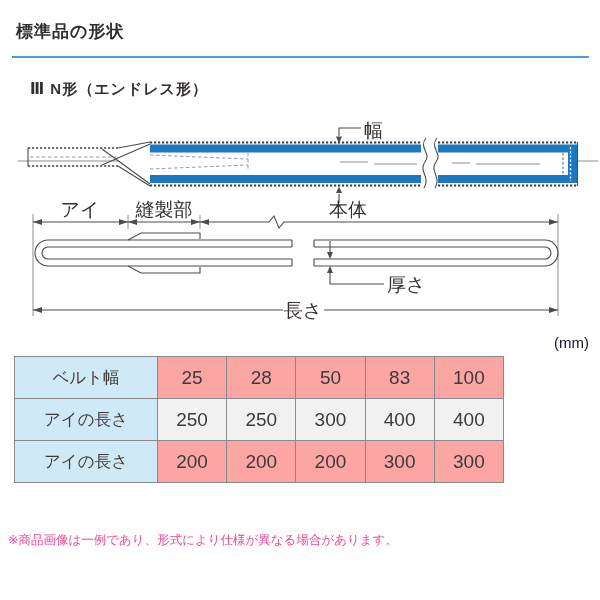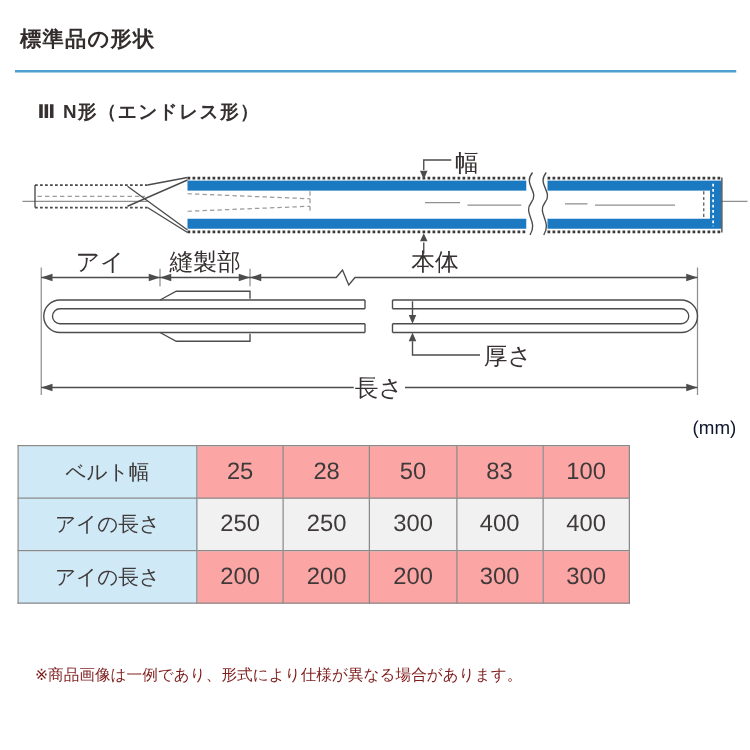--- a/index.html
+++ b/index.html
@@ -53,22 +53,22 @@
     border:1px solid var(--border-gray);
     height:41px;text-align:center;vertical-align:middle;
     padding:0;font-weight:normal;color:#3f3a3a;
   }
   table.spec th{
     width:142px;background:var(--table-header-bg);font-size:16.5px;
   }
   table.spec td{font-size:19px;background:#fca5a5;}
   table.spec tr:nth-child(even) td{background:var(--row-alt-bg);}
   .notes{
-    position:absolute;left:28px;top:531px;font-size:12.5px;
-    line-height:19px;color:#7f1d1d;
+    position:absolute;left:8px;top:531px;font-size:12.5px;
+    line-height:19px;color:#ec4899;
   }
   .notes p{margin:0;}
 </style>
 </head>
 <body>
 
 <h1 class="page-title">標準品の形状</h1>
 <div class="title-underline"></div>
 <h2 class="subtitle">Ⅲ N形（エンドレス形）</h2>
 

